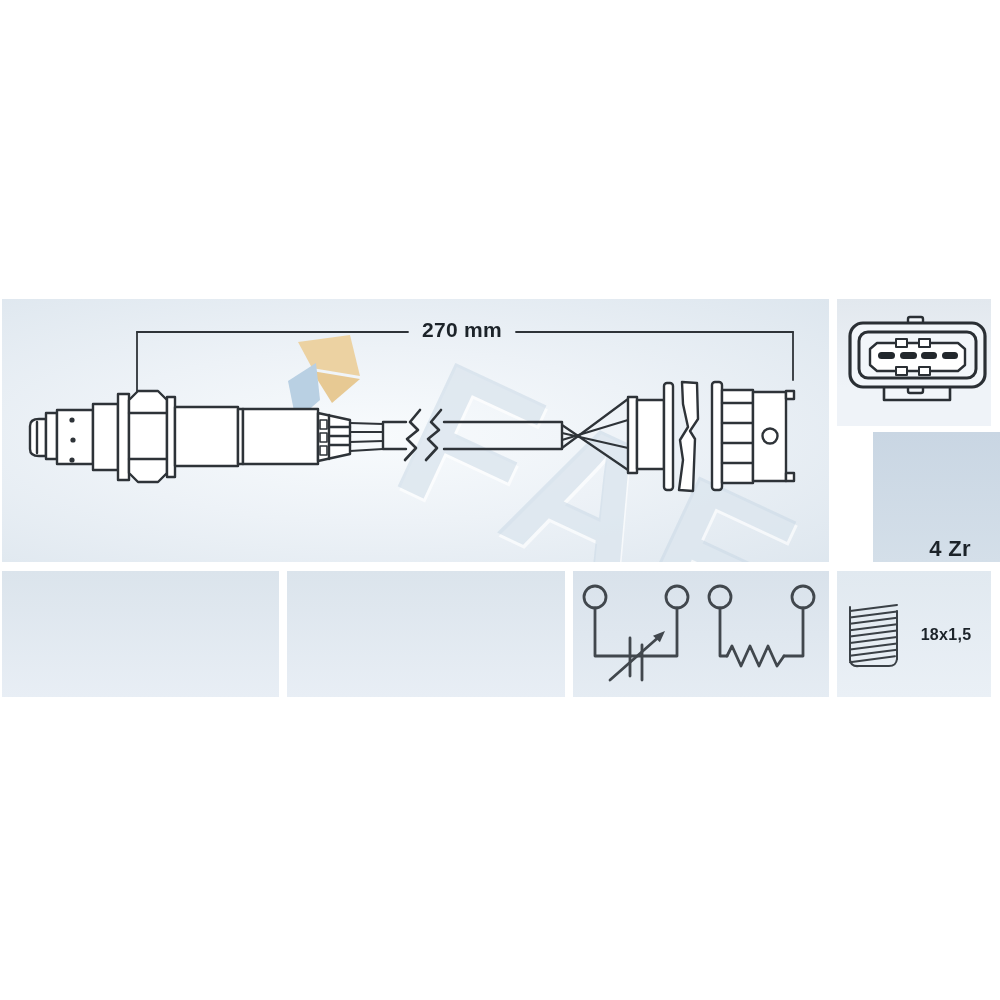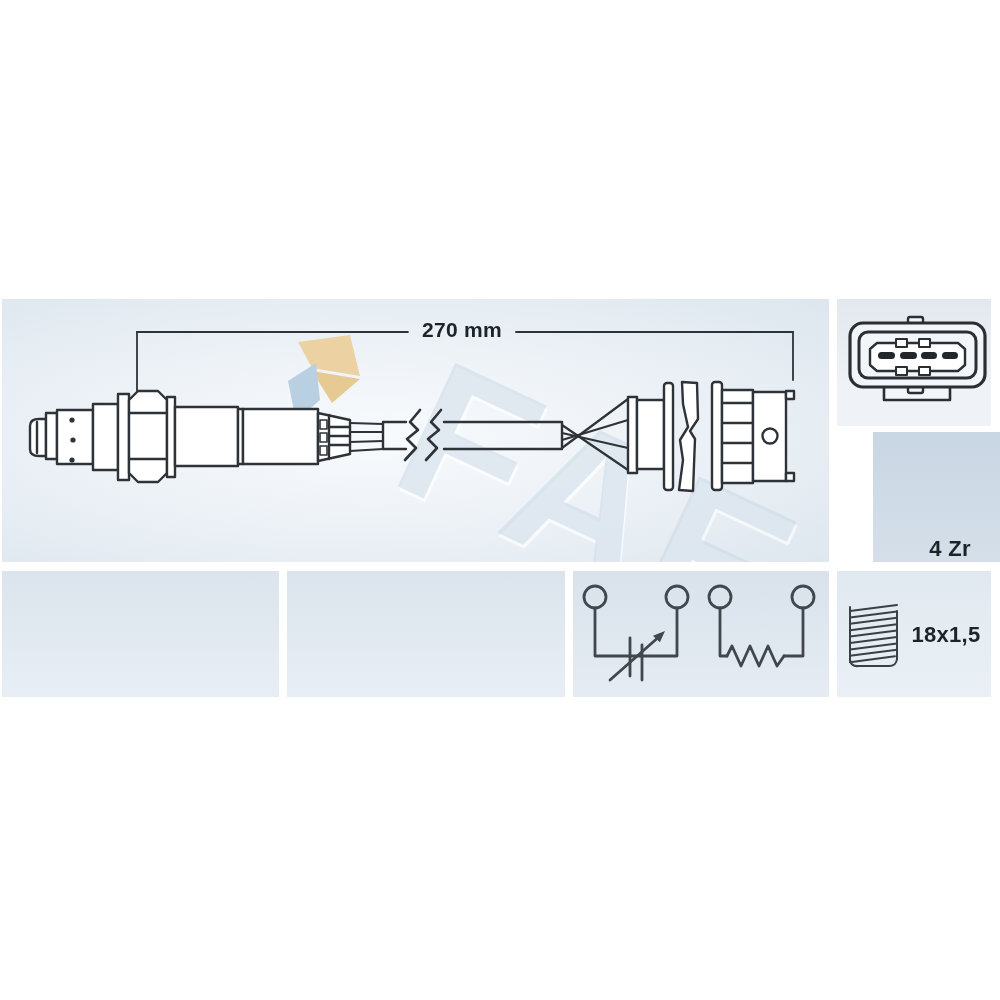--- a/index.html
+++ b/index.html
@@ -28,21 +28,21 @@
   .panel-wiring{left:573px;top:571px;width:256px;height:126px;
     background:linear-gradient(180deg,#d9e2eb 0%,#e5ecf3 100%);}
   .panel-thread{left:837px;top:571px;width:154px;height:126px;
     background:linear-gradient(180deg,#e1e9f0 0%,#eaf0f6 100%);}
   .lbl{
     position:absolute;font-weight:bold;color:#1c2329;white-space:nowrap;
     transform:translate(-50%,-50%);letter-spacing:0.3px;
   }
   .lbl-dim{left:460px;top:31px;font-size:21px;}
   .lbl-badge{position:static;transform:none;font-size:22px;}
-  .lbl-thread{left:109px;top:64px;font-size:22px;}
+  .lbl-thread{left:109px;top:64px;font-size:16px;}
   .watermark-text{
     position:absolute;left:598px;top:206px;
     transform:translate(-50%,-50%) rotate(25deg);
     font-size:198px;font-weight:bold;letter-spacing:8px;
     color:rgba(197,213,228,0.50);
     text-shadow:3px 3px 0 rgba(255,255,255,0.65);
     user-select:none;
   }
   svg{display:block;}
 </style>

